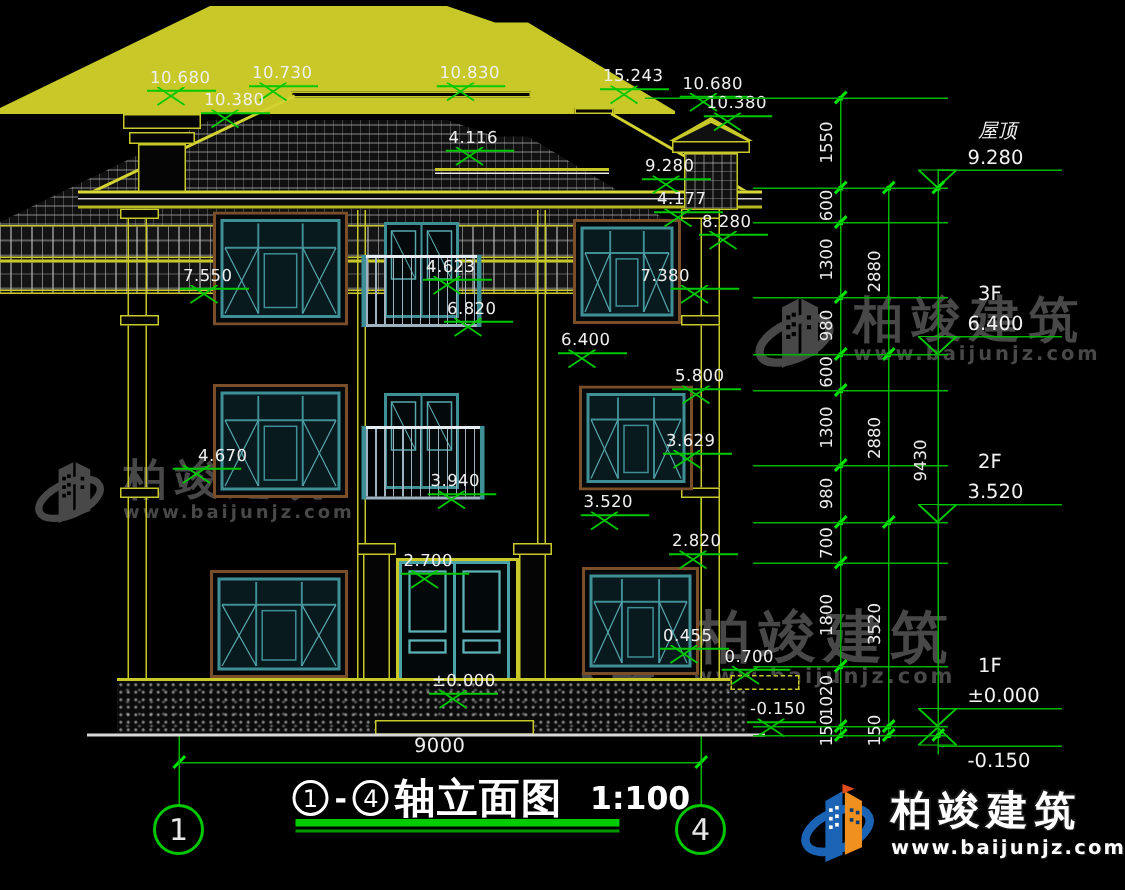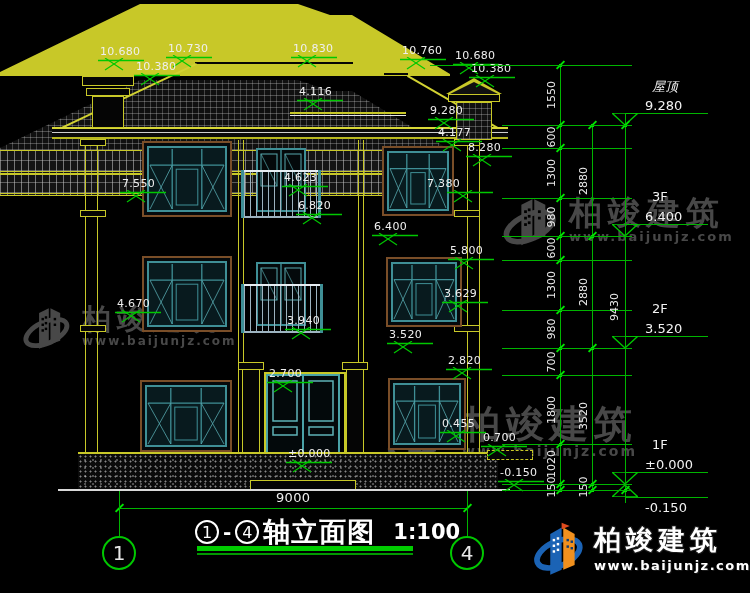--- a/index.html
+++ b/index.html
@@ -338,21 +338,21 @@
   <line x1="0" y1="2.5" x2="46" y2="2.5" stroke="#00c800" stroke-width="1.3"></line>
   <line x1="7" y1="0" x2="25" y2="12" stroke="#00c800" stroke-width="1.2"></line>
   <line x1="25" y1="0" x2="7" y2="12" stroke="#00c800" stroke-width="1.2"></line>
       </svg></div>
     <div class="dimtext" style="left: 299px; top: 85px;">4.116</div>
     <div style="left: 297px; top: 98px; position: absolute; line-height: 0;"><svg width="46" height="13" viewBox="0 0 46 13">
   <line x1="0" y1="2.5" x2="46" y2="2.5" stroke="#00c800" stroke-width="1.3"></line>
   <line x1="7" y1="0" x2="25" y2="12" stroke="#00c800" stroke-width="1.2"></line>
   <line x1="25" y1="0" x2="7" y2="12" stroke="#00c800" stroke-width="1.2"></line>
       </svg></div>
-    <div class="dimtext" style="left: 402px; top: 44px;">10.760</div>
+    <div class="dimtext" style="left: 402px; top: 44px;">15.243</div>
     <div style="left: 400px; top: 57px; position: absolute; line-height: 0;"><svg width="46" height="13" viewBox="0 0 46 13">
   <line x1="0" y1="2.5" x2="46" y2="2.5" stroke="#00c800" stroke-width="1.3"></line>
   <line x1="7" y1="0" x2="25" y2="12" stroke="#00c800" stroke-width="1.2"></line>
   <line x1="25" y1="0" x2="7" y2="12" stroke="#00c800" stroke-width="1.2"></line>
       </svg></div>
     <div class="dimtext" style="left: 455px; top: 49px;">10.680</div>
     <div style="left: 453px; top: 62px; position: absolute; line-height: 0;"><svg width="46" height="13" viewBox="0 0 46 13">
   <line x1="0" y1="2.5" x2="46" y2="2.5" stroke="#00c800" stroke-width="1.3"></line>
   <line x1="7" y1="0" x2="25" y2="12" stroke="#00c800" stroke-width="1.2"></line>
   <line x1="25" y1="0" x2="7" y2="12" stroke="#00c800" stroke-width="1.2"></line>
@@ -410,21 +410,21 @@
   <line x1="0" y1="2.5" x2="46" y2="2.5" stroke="#00c800" stroke-width="1.3"></line>
   <line x1="7" y1="0" x2="25" y2="12" stroke="#00c800" stroke-width="1.2"></line>
   <line x1="25" y1="0" x2="7" y2="12" stroke="#00c800" stroke-width="1.2"></line>
       </svg></div>
     <div class="dimtext" style="left: 450px; top: 244px;">5.800</div>
     <div style="left: 448px; top: 257px; position: absolute; line-height: 0;"><svg width="46" height="13" viewBox="0 0 46 13">
   <line x1="0" y1="2.5" x2="46" y2="2.5" stroke="#00c800" stroke-width="1.3"></line>
   <line x1="7" y1="0" x2="25" y2="12" stroke="#00c800" stroke-width="1.2"></line>
   <line x1="25" y1="0" x2="7" y2="12" stroke="#00c800" stroke-width="1.2"></line>
       </svg></div>
-    <div class="dimtext" style="left: 117px; top: 297px;">4.670</div>
+    <div class="dimtext" style="left: 132px; top: 297px;">4.670</div>
     <div style="left: 115px; top: 310px; position: absolute; line-height: 0;"><svg width="46" height="13" viewBox="0 0 46 13">
   <line x1="0" y1="2.5" x2="46" y2="2.5" stroke="#00c800" stroke-width="1.3"></line>
   <line x1="7" y1="0" x2="25" y2="12" stroke="#00c800" stroke-width="1.2"></line>
   <line x1="25" y1="0" x2="7" y2="12" stroke="#00c800" stroke-width="1.2"></line>
       </svg></div>
     <div class="dimtext" style="left: 444px; top: 287px;">3.629</div>
     <div style="left: 442px; top: 300px; position: absolute; line-height: 0;"><svg width="46" height="13" viewBox="0 0 46 13">
   <line x1="0" y1="2.5" x2="46" y2="2.5" stroke="#00c800" stroke-width="1.3"></line>
   <line x1="7" y1="0" x2="25" y2="12" stroke="#00c800" stroke-width="1.2"></line>
   <line x1="25" y1="0" x2="7" y2="12" stroke="#00c800" stroke-width="1.2"></line>

